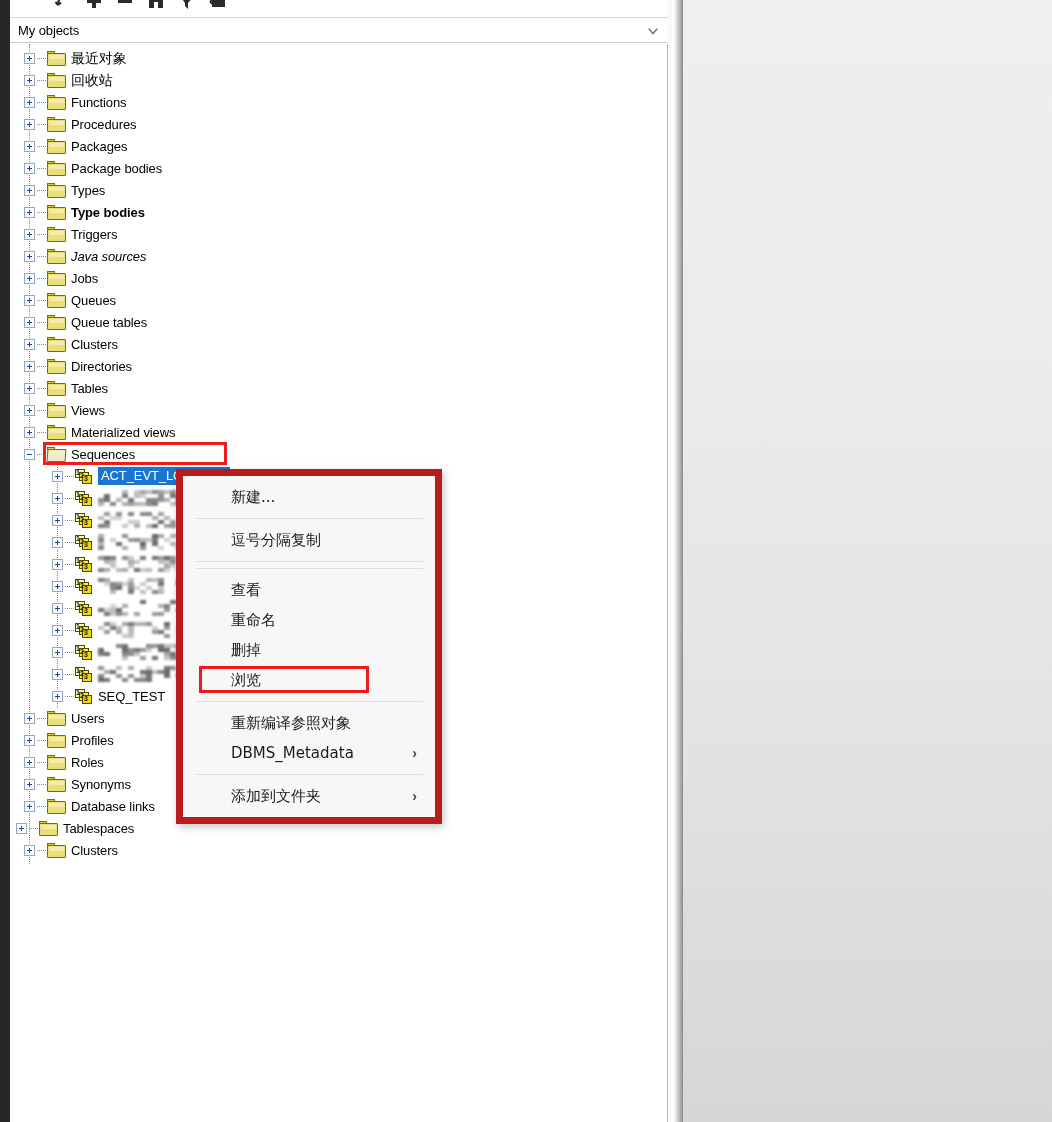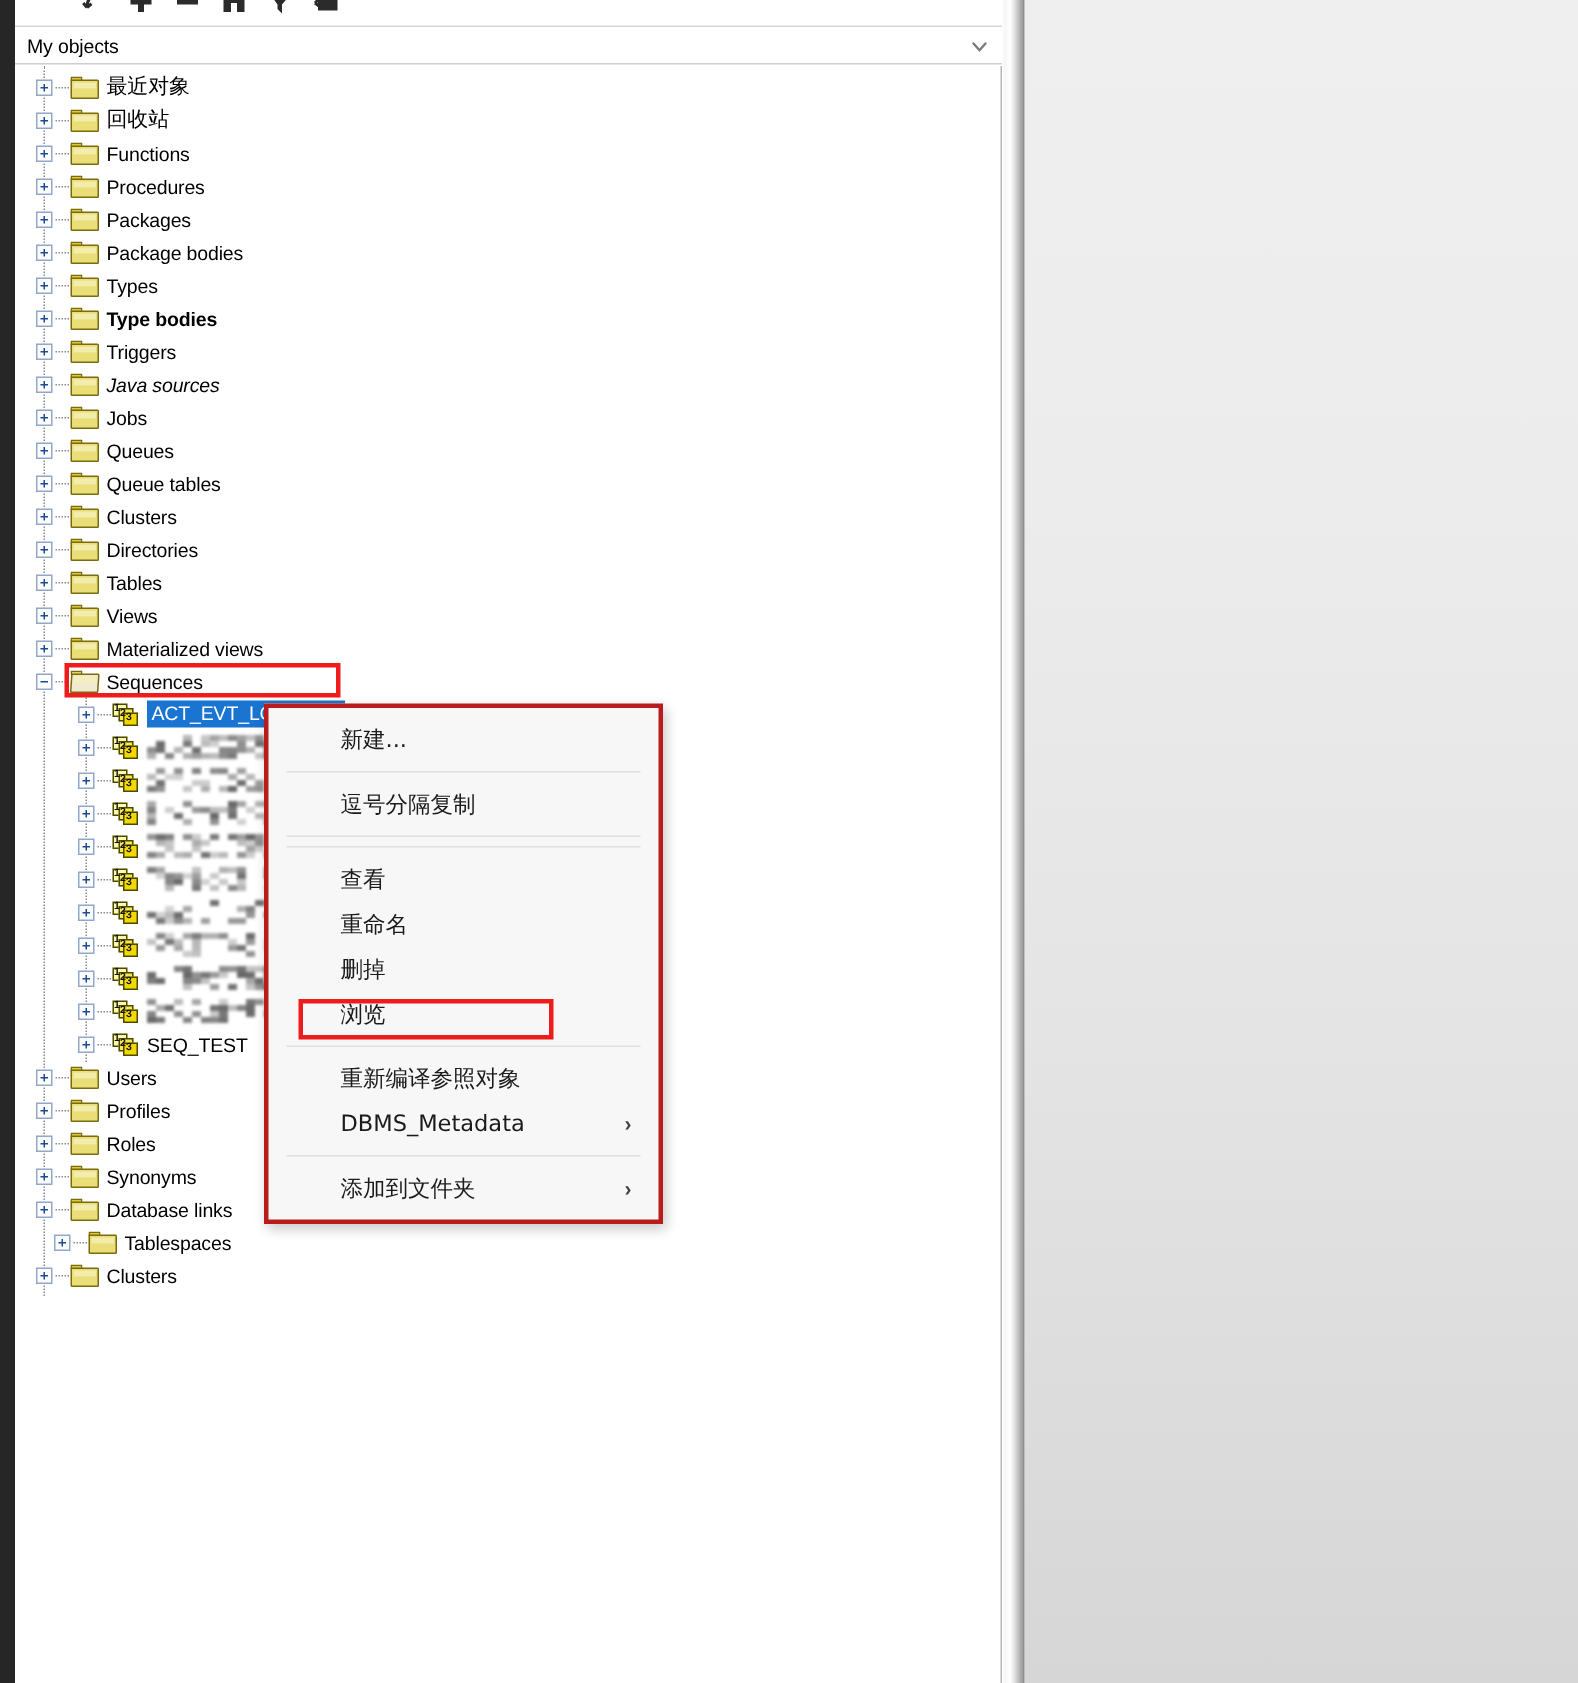--- a/index.html
+++ b/index.html
@@ -235,21 +235,21 @@
     pointer-events: none;
     background: transparent;
   }
 
   
   .ctx-menu {
     position: absolute;
     left: 176px; top: 469px;
     width: 266px;
     background: #f7f7f7;
-    border: 3px solid #b91c1c;
+    border: 7px solid #b91c1c;
     box-shadow: 2px 3px 8px rgba(0,0,0,.22);
     padding: 6px 0 6px 0;
     z-index: 40;
   }
   .ctx-item {
     height: 30px;
     display: flex;
     align-items: center;
     padding-left: 48px;
     padding-right: 14px;
@@ -1078,21 +1078,21 @@
         </div>
         <div class="tree-row" style="top: 751px; left: 14px;">
           <span class="expander plus"></span>
           <span class="dotline"></span>
           <span class="folder-ico">
             <span class="tab"></span>
             <span class="body"></span>
           </span>
           <span class="tree-label">Database links</span>
         </div>
-        <div class="tree-row" style="top: 773px; left: 26px;">
+        <div class="tree-row" style="top: 773px; left: 6px;">
           <span class="expander plus"></span>
           <span class="dotline"></span>
           <span class="folder-ico">
             <span class="tab"></span>
             <span class="body"></span>
           </span>
           <span class="tree-label">Tablespaces</span>
         </div>
         <div class="tree-row" style="top: 795px; left: 14px;">
           <span class="expander plus"></span>

